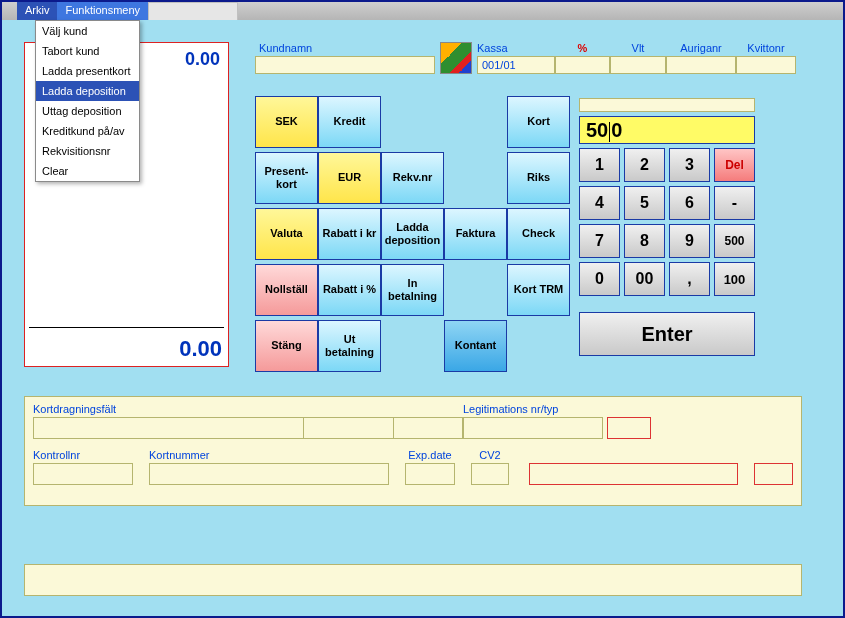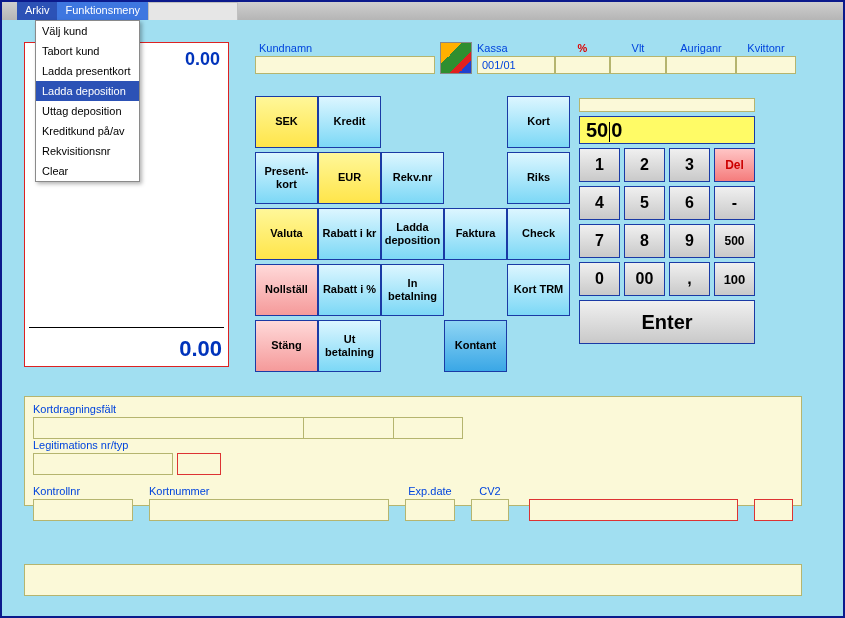--- a/index.html
+++ b/index.html
@@ -215,21 +215,21 @@
   }
   .kp-enter {
     width:176px; height:44px;
     border:1px solid #1a3aa5;
     background:linear-gradient(#f0f0f0,#c9c9c9);
     font-size:20px;
     font-weight:bold;
     display:flex;
     align-items:center;
     justify-content:center;
-    margin-top:4px;
+    margin-top:16px;
   }
 
   
   .card-panel {
     position:absolute;
     top:376px;
     left:22px;
     width:778px;
     height:110px;
     background:#fbf9d8;
@@ -383,21 +383,21 @@
           <div class="kp-btn">0</div>
           <div class="kp-btn">00</div>
           <div class="kp-btn">,</div>
           <div class="kp-btn" style="font-size:13px">100</div>
         </div>
       </div>
       <div class="kp-enter">Enter</div>
     </div>
 
     <div class="card-panel">
-      <div style="display:flex; justify-content:flex-start;flex-direction:column;">
+      <div style="display:flex; justify-content:flex-start;">
         <div class="col">
           <div class="cp-label">Kortdragningsfält</div>
           <div class="cp-kort-area">
             <div class="cp-box" style="width:270px"></div>
             <div class="cp-box" style="width:90px"></div>
             <div class="cp-box" style="width:70px"></div>
           </div>
         </div>
         <div class="col" style="margin-right:6px;">
           <div class="cp-label">Legitimations nr/typ</div>

